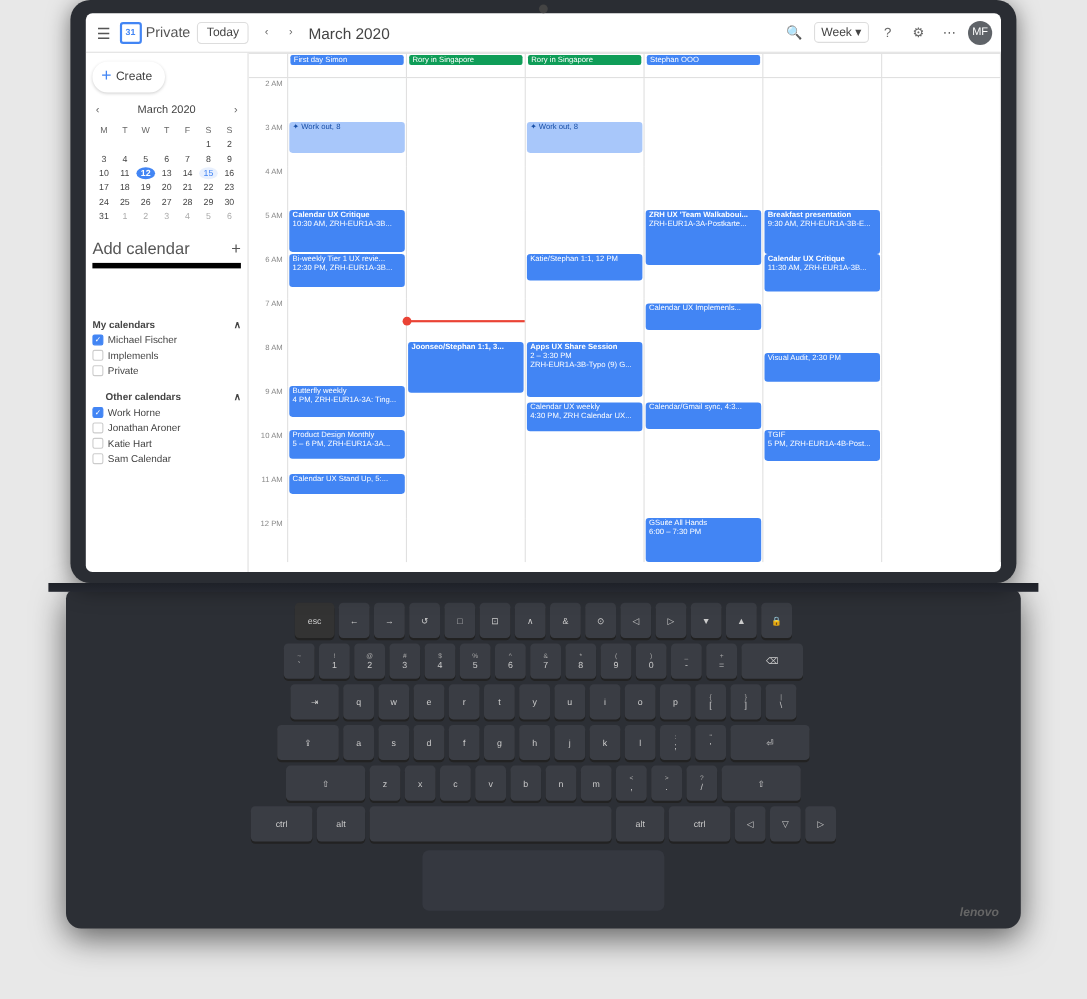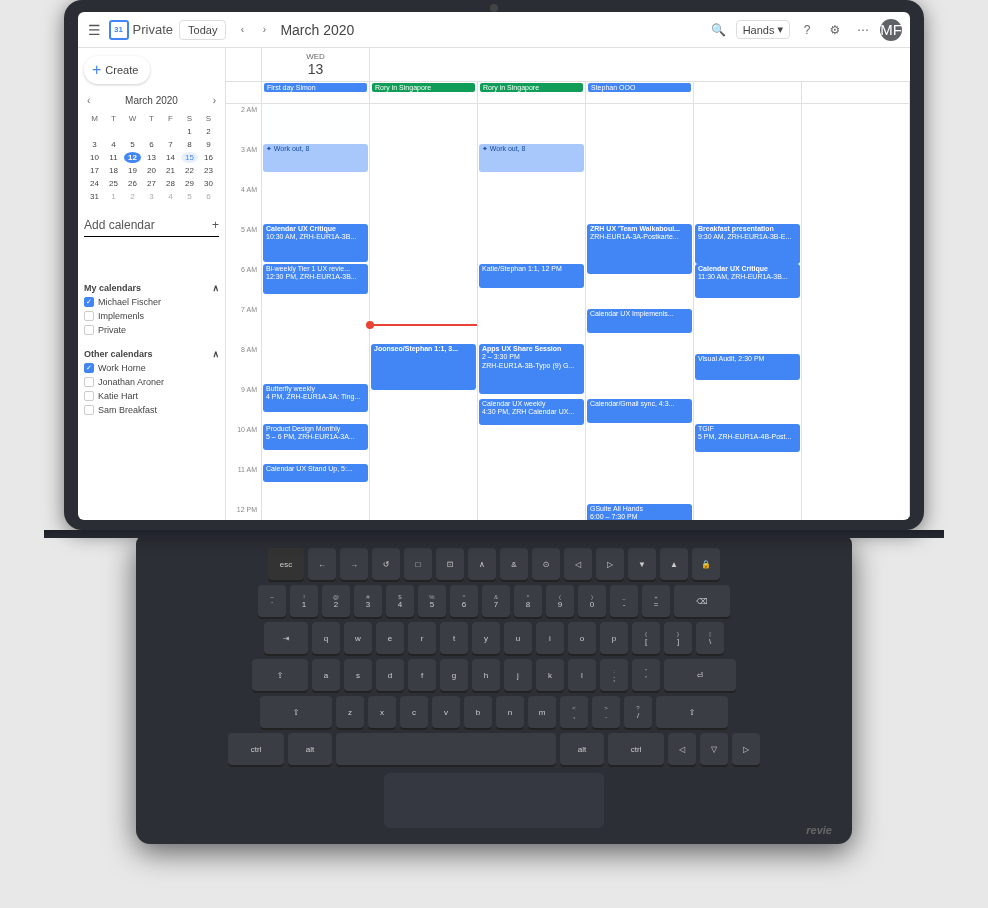--- a/index.html
+++ b/index.html
@@ -50,21 +50,21 @@
       left: 50%;
       transform: translateX(-50%);
       width: 8px;
       height: 8px;
       border-radius: 50%;
       background: #444;
     }
 
     
     .keyboard {
-      width: 716px;
+      width: 868px;
       background: #2c2f35;
       border-radius: 8px 8px 14px 14px;
       padding: 12px 14px 16px 14px;
       margin-top: -2px;
       box-shadow: 0 8px 30px rgba(0,0,0,0.6);
       z-index: 1;
     }
 
     .keyboard-rows {
       display: flex;
@@ -239,21 +239,21 @@
 
     .avatar {
       width: 22px;
       height: 22px;
       border-radius: 50%;
       background: #5f6368;
       display: flex;
       align-items: center;
       justify-content: center;
       color: #fff;
-      font-size: 15px;
+      font-size: 10px;
       cursor: pointer;
     }
 
     
     .gcal-body {
       display: flex;
       flex: 1;
       overflow: hidden;
     }
 
@@ -350,23 +350,23 @@
     .mini-cal-grid td.other-month {
       color: #aaa;
     }
 
     .add-calendar {
       display: flex;
       align-items: flex-start;
       justify-content: space-between;
       padding: 4px 0;
       color: #555;
-      font-size: 12px;
-      cursor: pointer;
-      border-bottom: 1px solid #000000;
+      font-size: 15px;
+      cursor: pointer;
+      border-bottom: 5px solid #000000;
       margin-bottom: 6px;
     }
 
     .calendar-section-title {
       display: flex;
       justify-content: space-between;
       align-items: center;
       font-size: 9px;
       color: #444;
       font-weight: 600;
@@ -562,21 +562,21 @@
           </div>
           <button class="today-btn">Today</button>
           <div class="nav-arrows">
             <div class="nav-arrow">‹</div>
             <div class="nav-arrow">›</div>
           </div>
           <span class="month-title">March 2020</span>
           <div class="header-right">
             <div class="search-icon">🔍</div>
             <div class="week-selector">
-              <span>Hands</span>
+              <span>Week</span>
               <span>▾</span>
             </div>
             <div class="help-icon">?</div>
             <div class="settings-icon">⚙</div>
             <div class="apps-icon">⋯</div>
             <div class="avatar">MF</div>
           </div>
         </div>
 
         <div class="gcal-body">
@@ -677,50 +677,46 @@
             </div>
             <div class="calendar-item">
               <div class="cal-checkbox"></div>
               <span>Implemenls</span>
             </div>
             <div class="calendar-item">
               <div class="cal-checkbox"></div>
               <span>Private</span>
             </div>
 
-            <div class="calendar-section-title" style="margin-top:8px;">
+            <div class="calendar-section-title" style="margin-top:8px;margin-left:12px;">
               <span>Other calendars</span>
               <span>∧</span>
             </div>
             <div class="calendar-item">
               <div class="cal-checkbox checked-blue"></div>
               <span>Work Horne</span>
             </div>
             <div class="calendar-item">
               <div class="cal-checkbox"></div>
               <span>Jonathan Aroner</span>
             </div>
             <div class="calendar-item">
               <div class="cal-checkbox"></div>
               <span>Katie Hart</span>
             </div>
             <div class="calendar-item">
               <div class="cal-checkbox"></div>
-              <span>Sam Breakfast</span>
+              <span>Sam Calendar</span>
             </div>
           </div>
 
           <div class="gcal-main">
 
             <div class="cal-day-headers">
               <div class="day-header-spacer"></div>
-              <div class="day-header">
-                <div class="day-name">WED</div>
-                <div class="day-num">13</div>
-              </div>
             </div>
 
             <div class="all-day-row">
               <div class="all-day-label-cell"></div>
               <div class="all-day-event-cell">
                 <div class="all-day-event blue">First day Simon</div>
               </div>
               <div class="all-day-event-cell">
                 <div class="all-day-event green">Rory in Singapore</div>
               </div>
@@ -1174,16 +1170,16 @@
           </div>
         <div class="key">
             <span class="key-main">▷</span>
           </div>
       </div>
 
     </div>
 
     <div class="trackpad"></div>
 
-    <div class="lenovo-logo">revie</div>
+    <div class="lenovo-logo">lenovo</div>
   </div>
 
 </div>
 
 </body></html>

